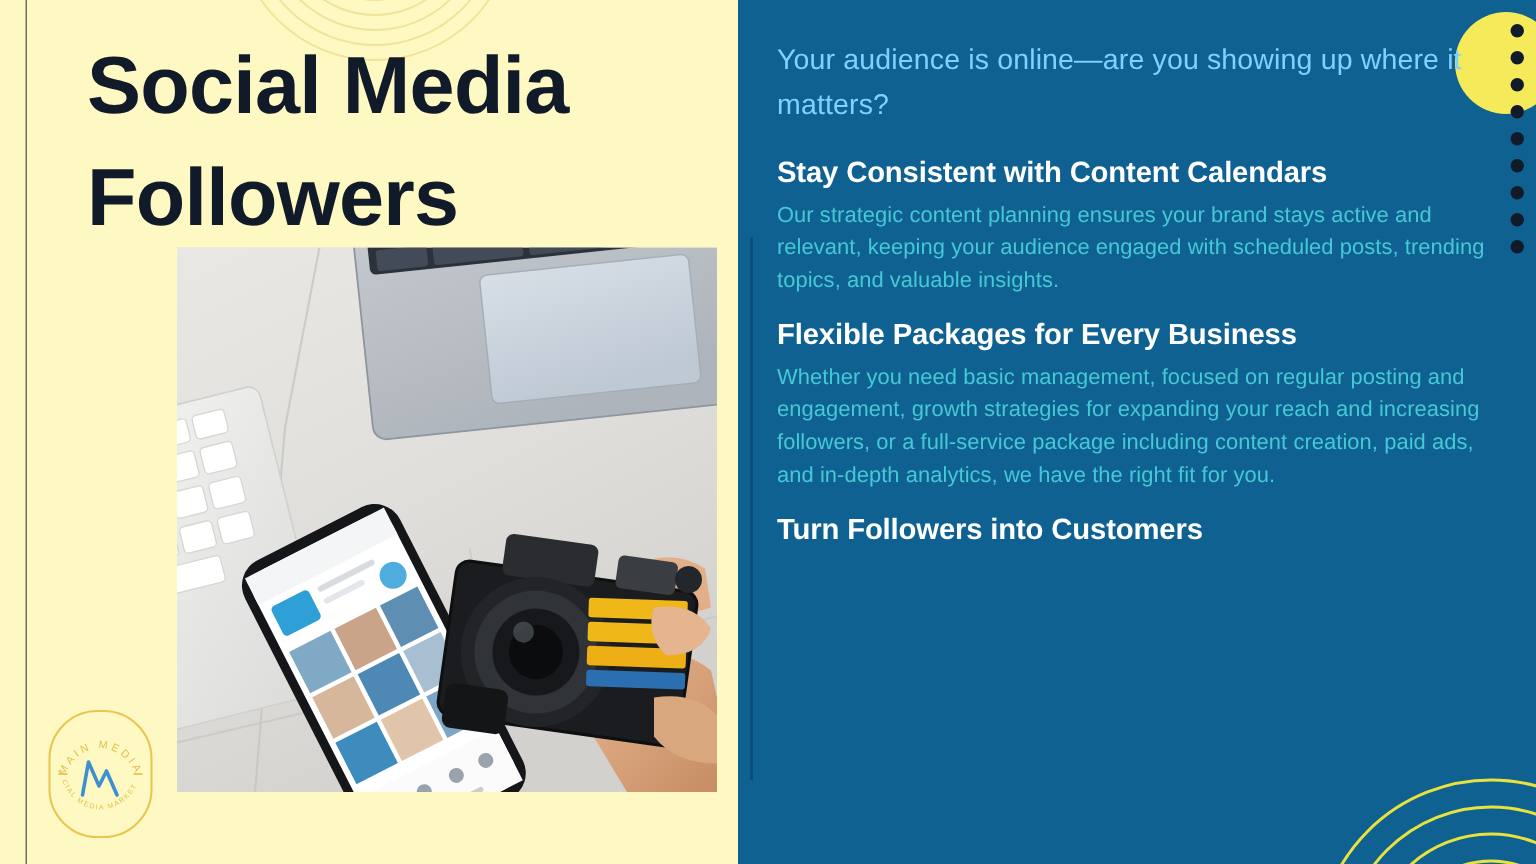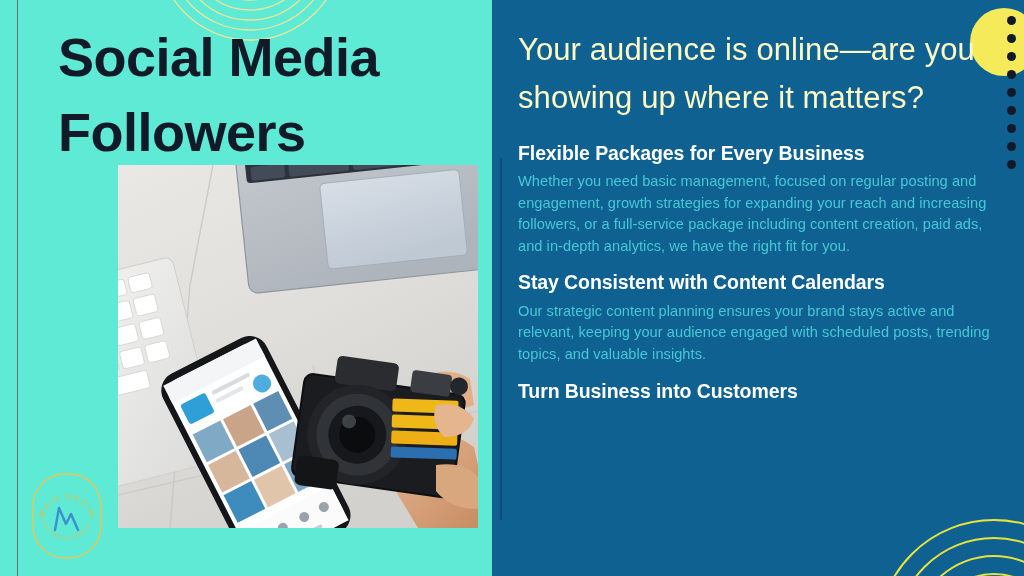--- a/index.html
+++ b/index.html
@@ -13,21 +13,21 @@
     position:relative;
     width:1024px; height:576px;
     background:#FDF8F0;
     overflow:hidden;
   }
 
   
   #left-panel {
     position:absolute; left:0; top:0;
     width:492px; height:576px;
-    background:#5eead4;
+    background:#fef9c3;
     overflow:hidden;
   }
   #left-rule {
     position:absolute; left:17px; top:0;
     width:1px; height:576px;
     background:#6e6e68;
   }
   #top-arcs {
     position:absolute; left:150px; top:-152px;
     width:200px; height:200px;
@@ -92,22 +92,22 @@
     position:absolute; right:-40px; bottom:-60px;
     width:220px; height:200px;
     pointer-events:none;
   }
 
   #right-content {
     position:absolute; left:26px; top:26px;
     width:478px;
   }
   .kicker {
-    color:#fef9c3;
-    font-size:31px;
+    color:#7dd3fc;
+    font-size:19px;
     font-weight:400;
     line-height:1.56;
     letter-spacing:0.1px;
     margin-bottom:18px;
   }
   .section { margin-bottom:13px; }
   .section-heading {
     color:#FFFFFF;
     font-size:19.5px;
     font-weight:700;
@@ -361,28 +361,28 @@
         <circle cx="150" cy="200" r="98"></circle>
         <circle cx="150" cy="200" r="116"></circle>
       </g>
     </svg>
 
     <div id="right-content">
 
       <div class="kicker">Your audience is online—are you showing up where it matters?</div>
 
       <div class="section">
+        <div class="section-heading">Stay Consistent with Content Calendars</div>
+        <div class="section-body">Our strategic content planning ensures your brand stays active and relevant, keeping your audience engaged with scheduled posts, trending topics, and valuable insights.</div>
+      </div>
+
+      <div class="section">
         <div class="section-heading">Flexible Packages for Every Business</div>
         <div class="section-body">Whether you need basic management, focused on regular posting and engagement, growth strategies for expanding your reach and increasing followers, or a full-service package including content creation, paid ads, and in-depth analytics, we have the right fit for you.</div>
       </div>
 
       <div class="section">
-        <div class="section-heading">Stay Consistent with Content Calendars</div>
-        <div class="section-body">Our strategic content planning ensures your brand stays active and relevant, keeping your audience engaged with scheduled posts, trending topics, and valuable insights.</div>
-      </div>
-
-      <div class="section">
-        <div class="section-heading">Turn Business into Customers</div>
+        <div class="section-heading">Turn Followers into Customers</div>
       </div>
 
     </div>
   </div>
 </div>
 
 </body></html>

